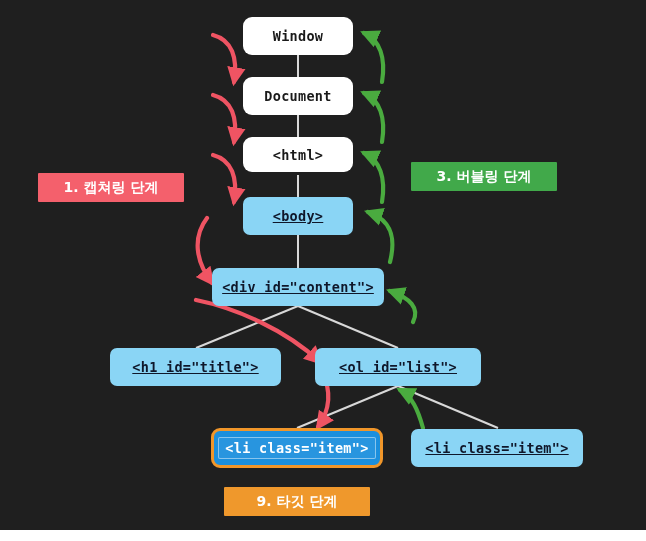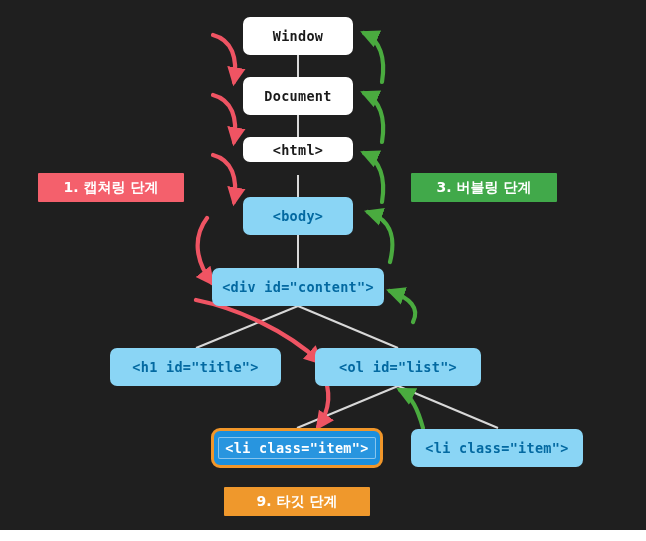--- a/index.html
+++ b/index.html
@@ -37,24 +37,26 @@
     border-radius: 7px;
     font-family: "DejaVu Sans Mono", monospace;
     font-size: 13.5px;
     font-weight: bold;
     letter-spacing: 0.3px;
     white-space: nowrap;
   }
   .node.white {
     background: #ffffff;
     color: #1a1a1a;
+    border-radius: 9px;
   }
   .node.blue {
     background: #8ad5f5;
-    color: #0369a1;
+    color: #0f172a;
+    text-decoration: underline;
   }
   .node.target {
     background: #1b8fdd;
     color: #ffffff;
     border: 3px solid #f0962a;
     border-radius: 9px;
   }
   .node.target .sel {
     display: inline-block;
     padding: 2px 6px;
@@ -132,37 +134,37 @@
       <path d="M390 262 C 396 238 392 220 368 212"></path>
       <path d="M413 322 C 420 308 410 298 390 291"></path>
       <path d="M423 428 C 418 410 412 396 400 390"></path>
     </g>
   </svg>
 
   <div class="node white" style="left:243px; top:17px; width:110px; height:38px;">Window</div>
 
   <div class="node white" style="left:243px; top:77px; width:110px; height:38px;">Document</div>
 
-  <div class="node white" style="left:243px; top:137px; width:110px; height:25px;">&lt;html&gt;</div>
+  <div class="node white" style="left:243px; top:137px; width:110px; height:35px;">&lt;html&gt;</div>
 
   <div class="node blue" style="left:243px; top:197px; width:110px; height:38px;">&lt;body&gt;</div>
 
   <div class="node blue" style="left:212px; top:268px; width:172px; height:38px;">&lt;div id="content"&gt;</div>
 
   <div class="node blue" style="left:110px; top:348px; width:171px; height:38px;">&lt;h1 id="title"&gt;</div>
 
   <div class="node blue" style="left:315px; top:348px; width:166px; height:38px;">&lt;ol id="list"&gt;</div>
 
   <div class="node target" style="left:211px; top:428px; width:172px; height:40px;">
     <span class="sel">&lt;li class="item"&gt;</span>
   </div>
 
   <div class="node blue" style="left:411px; top:429px; width:172px; height:38px;">&lt;li class="item"&gt;</div>
 
   <div class="phase capture" style="left:38px; top:173px; width:146px; height:29px;">1. 캡쳐링 단계</div>
 
-  <div class="phase bubble" style="left:411px; top:173px; width:146px; height:29px;">3. 버블링 단계</div>
+  <div class="phase bubble" style="left:411px; top:162px; width:146px; height:29px;">3. 버블링 단계</div>
 
   <div class="phase target" style="left:224px; top:487px; width:146px; height:29px;">9. 타깃 단계</div>
 
 </div>
 
 <div id="bottom-strip"></div>
 
 </body></html>

